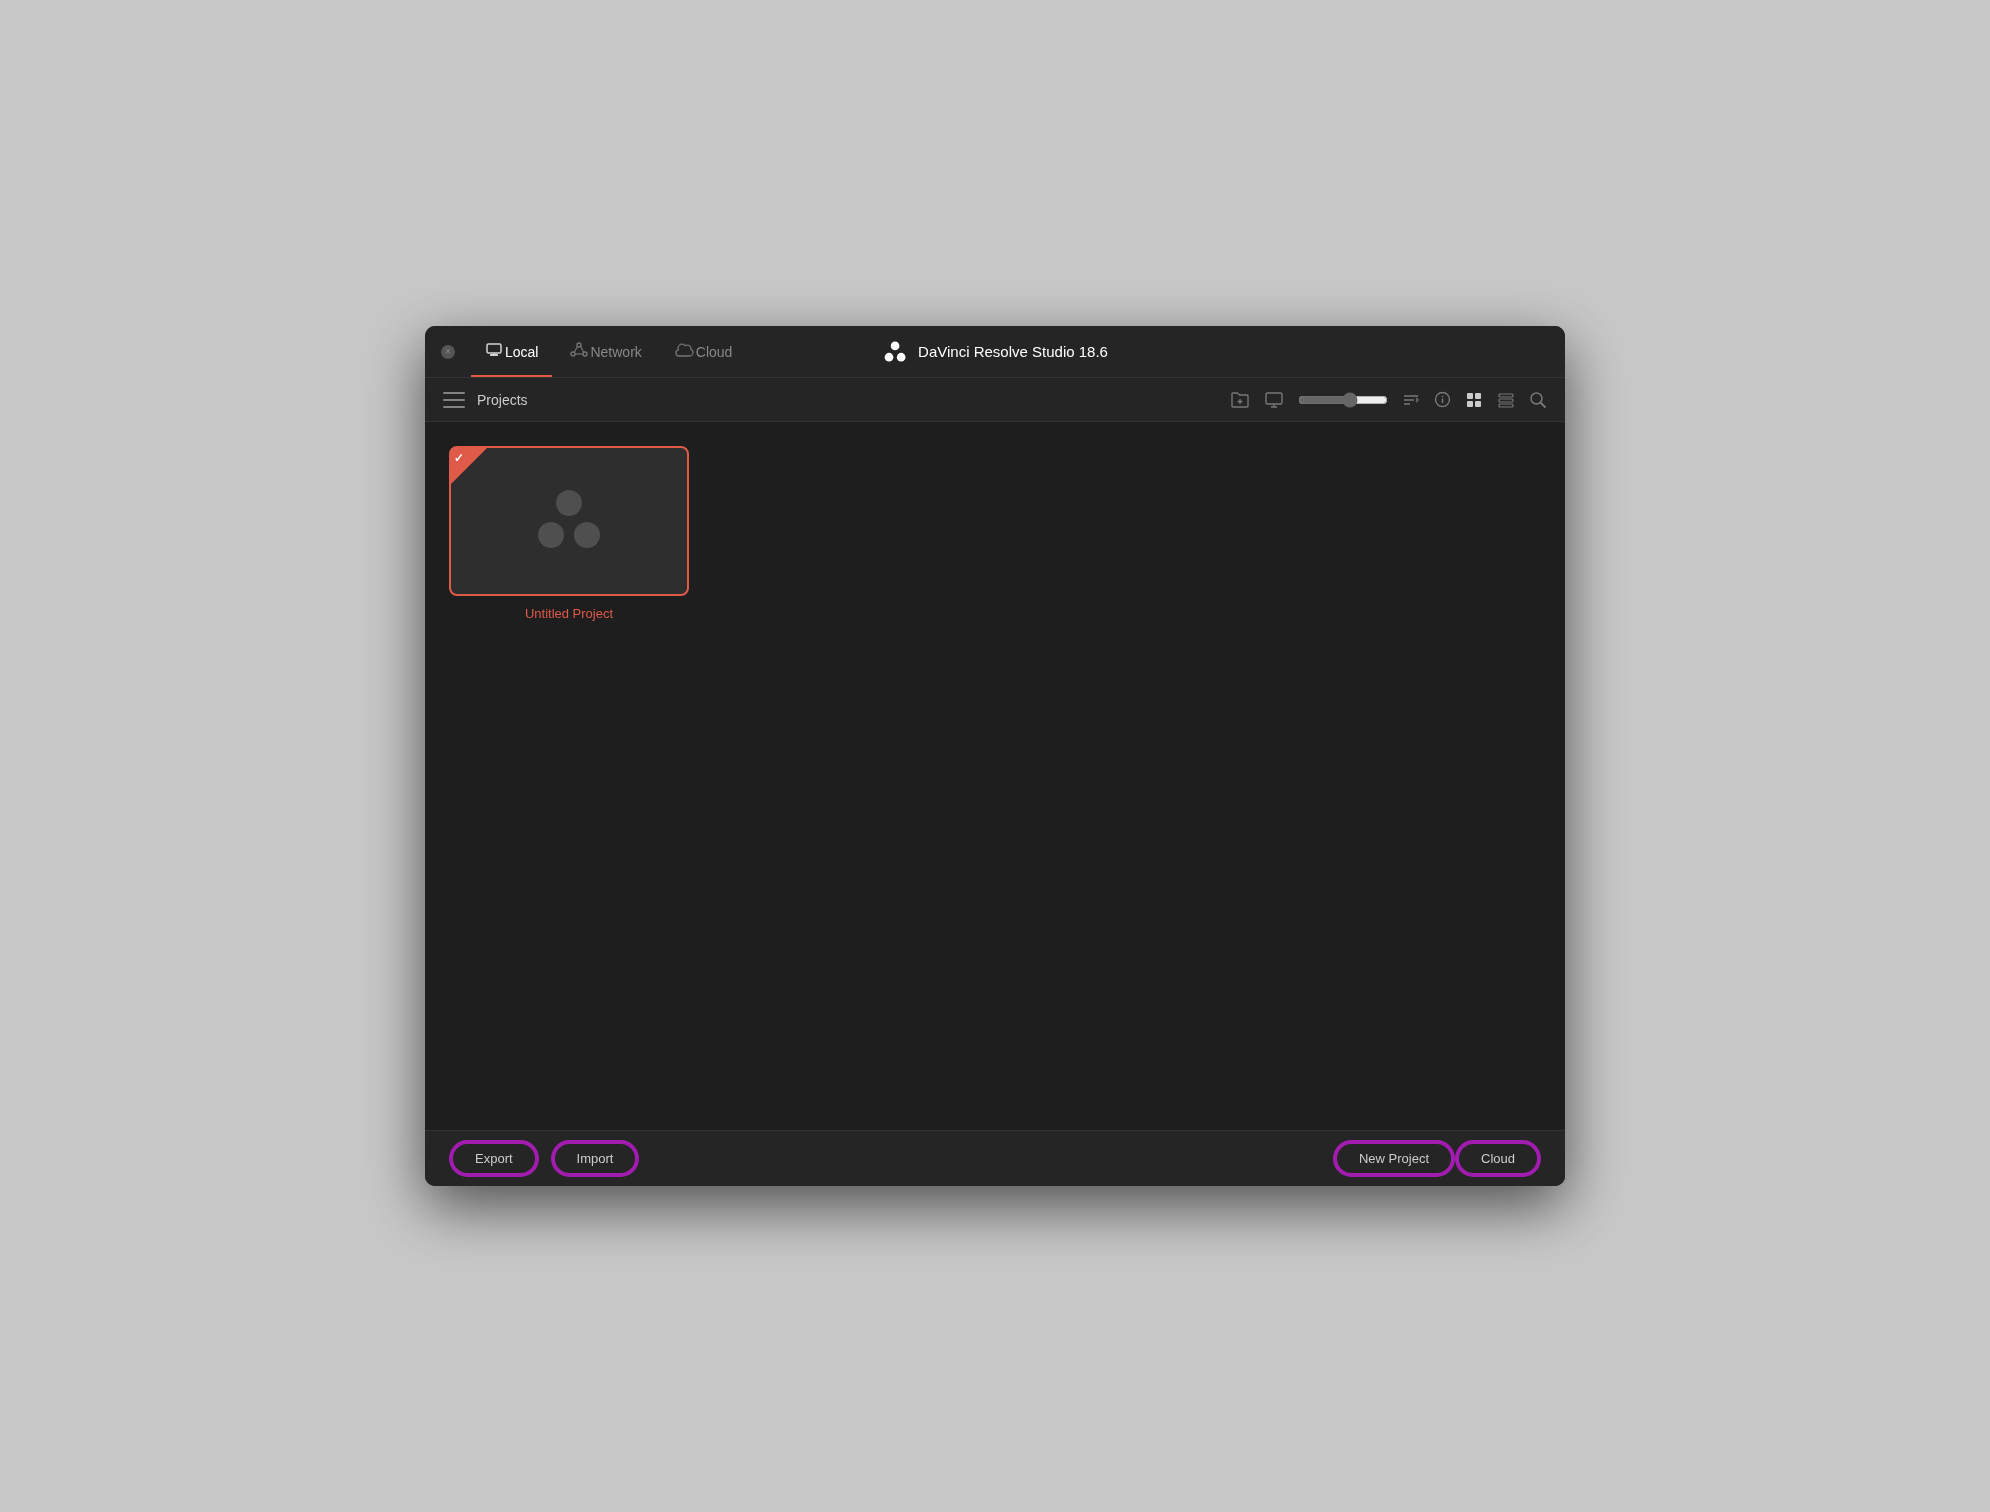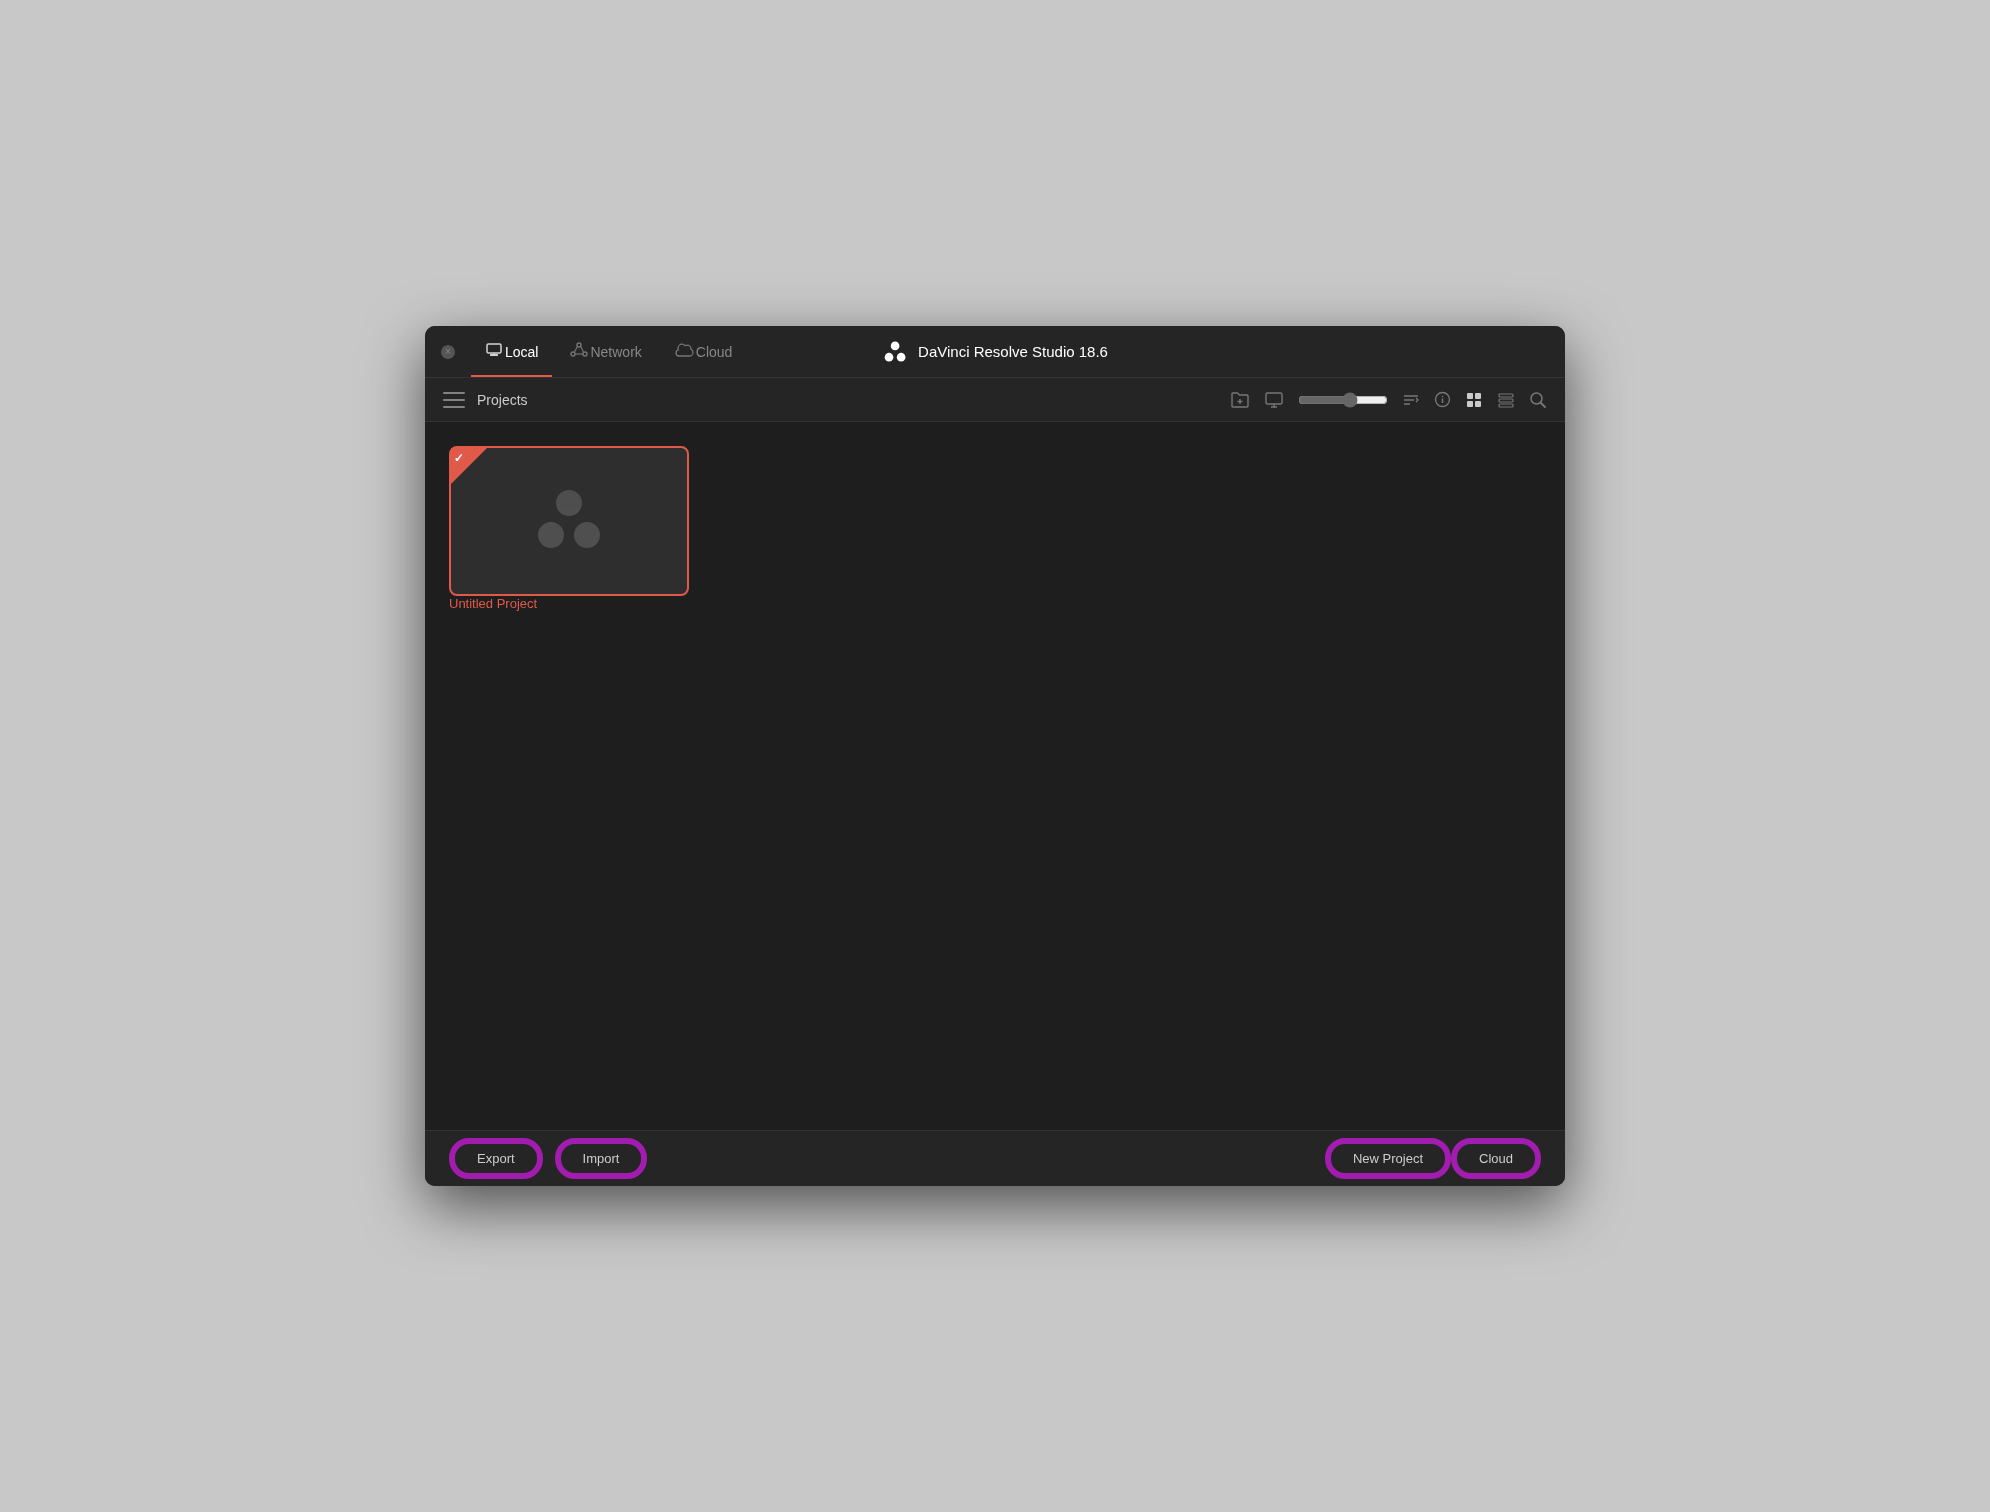--- a/index.html
+++ b/index.html
@@ -174,21 +174,22 @@
 
     .projects-grid {
       display: flex;
       flex-wrap: wrap;
       gap: 24px;
     }
 
     .project-item {
       display: flex;
       flex-direction: column;
-      align-items: flex-start;
+      align-items: center;
+      gap: 10px;
       cursor: pointer;
     }
 
     .project-thumbnail {
       width: 240px;
       height: 150px;
       background: #2e2e2e;
       border-radius: 8px;
       display: flex;
       align-items: center;
@@ -247,21 +248,21 @@
       gap: 12px;
     }
 
     .bottombar-right {
       display: flex;
       margin-left: auto;
     }
 
     .btn {
       padding: 7px 22px;
-      border: 6px solid #a21caf;
+      border: 4px solid #a21caf;
       border-radius: 20px;
       background: transparent;
       color: #ccc;
       font-size: 13px;
       cursor: pointer;
       white-space: nowrap;
     }
 
     
     .resolve-svg {

